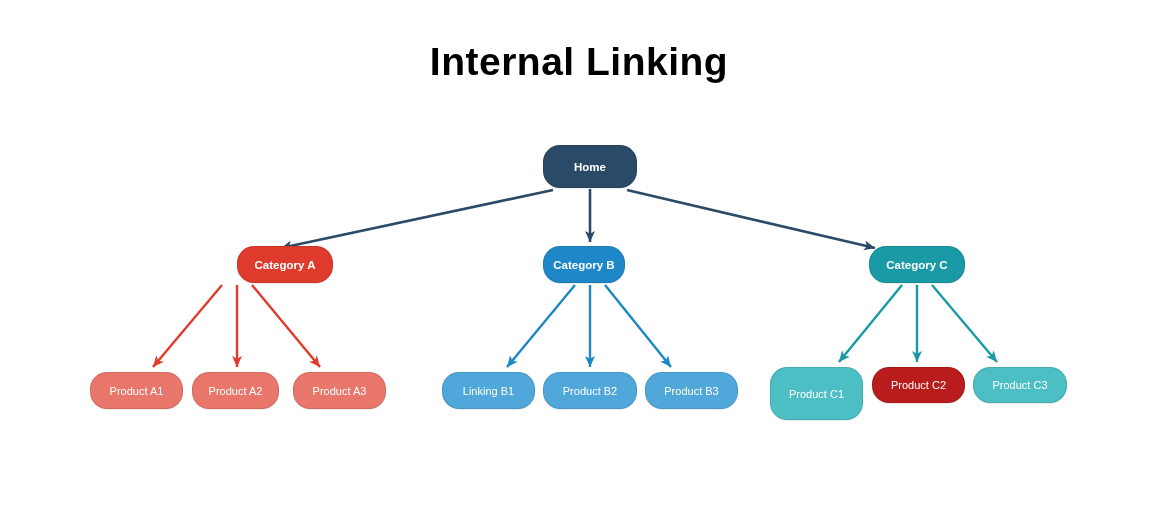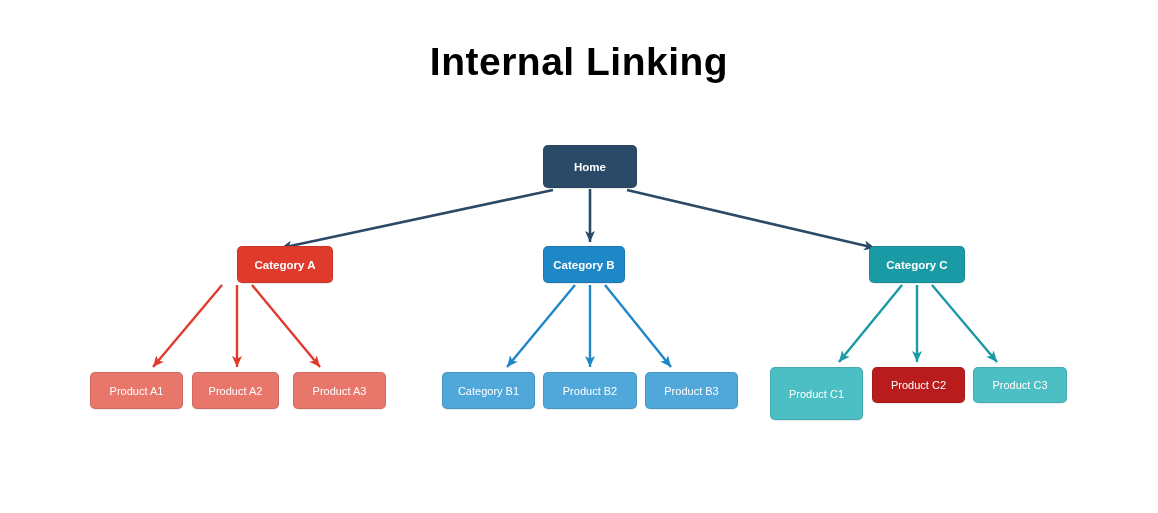--- a/index.html
+++ b/index.html
@@ -27,21 +27,21 @@
     left: 0; top: 0;
     width: 1158px;
     height: 513px;
   }
   .node {
     position: absolute;
     display: flex;
     align-items: center;
     justify-content: center;
     color: #ffffff;
-    border-radius: 5px;
+    border-radius: 17px;
     box-sizing: border-box;
     border: 1px solid rgba(0,0,0,0.10);
     box-shadow: 0 1px 1px rgba(0,0,0,0.08);
     font-size: 11px;
     text-align: center;
   }
   .node.lvl-top, .node.lvl-cat { font-weight: 700; font-size: 11.5px; }
   .node.lvl-prod { font-weight: 400; }
 
   
@@ -102,21 +102,21 @@
   <div id="n-home" class="node lvl-top" style="background: rgb(43, 74, 103);">Home</div>
 
   <div id="n-cat-a" class="node lvl-cat" style="background: rgb(223, 59, 44); margin-left: 48px;">Category A</div>
   <div id="n-cat-b" class="node lvl-cat" style="background: rgb(30, 135, 199);">Category B</div>
   <div id="n-cat-c" class="node lvl-cat" style="background: rgb(26, 154, 165);">Category C</div>
 
   <div id="n-pa1" class="node lvl-prod" style="background: rgb(232, 118, 107);">Product A1</div>
   <div id="n-pa2" class="node lvl-prod" style="background: rgb(232, 118, 107);">Product A2</div>
   <div id="n-pa3" class="node lvl-prod" style="background: rgb(232, 118, 107);">Product A3</div>
 
-  <div id="n-pb1" class="node lvl-prod" style="background: rgb(80, 167, 218);">Category B1</div>
+  <div id="n-pb1" class="node lvl-prod" style="background: rgb(80, 167, 218);">Linking B1</div>
   <div id="n-pb2" class="node lvl-prod" style="background: rgb(80, 167, 218);">Product B2</div>
   <div id="n-pb3" class="node lvl-prod" style="background: rgb(80, 167, 218);">Product B3</div>
 
   <div id="n-pc1" class="node lvl-prod" style="background: rgb(75, 191, 195);">Product C1</div>
   <div id="n-pc2" class="node lvl-prod" style="background: #b91c1c;">Product C2</div>
   <div id="n-pc3" class="node lvl-prod" style="background: rgb(75, 191, 195);">Product C3</div>
 
 </div>
 
 </body></html>

